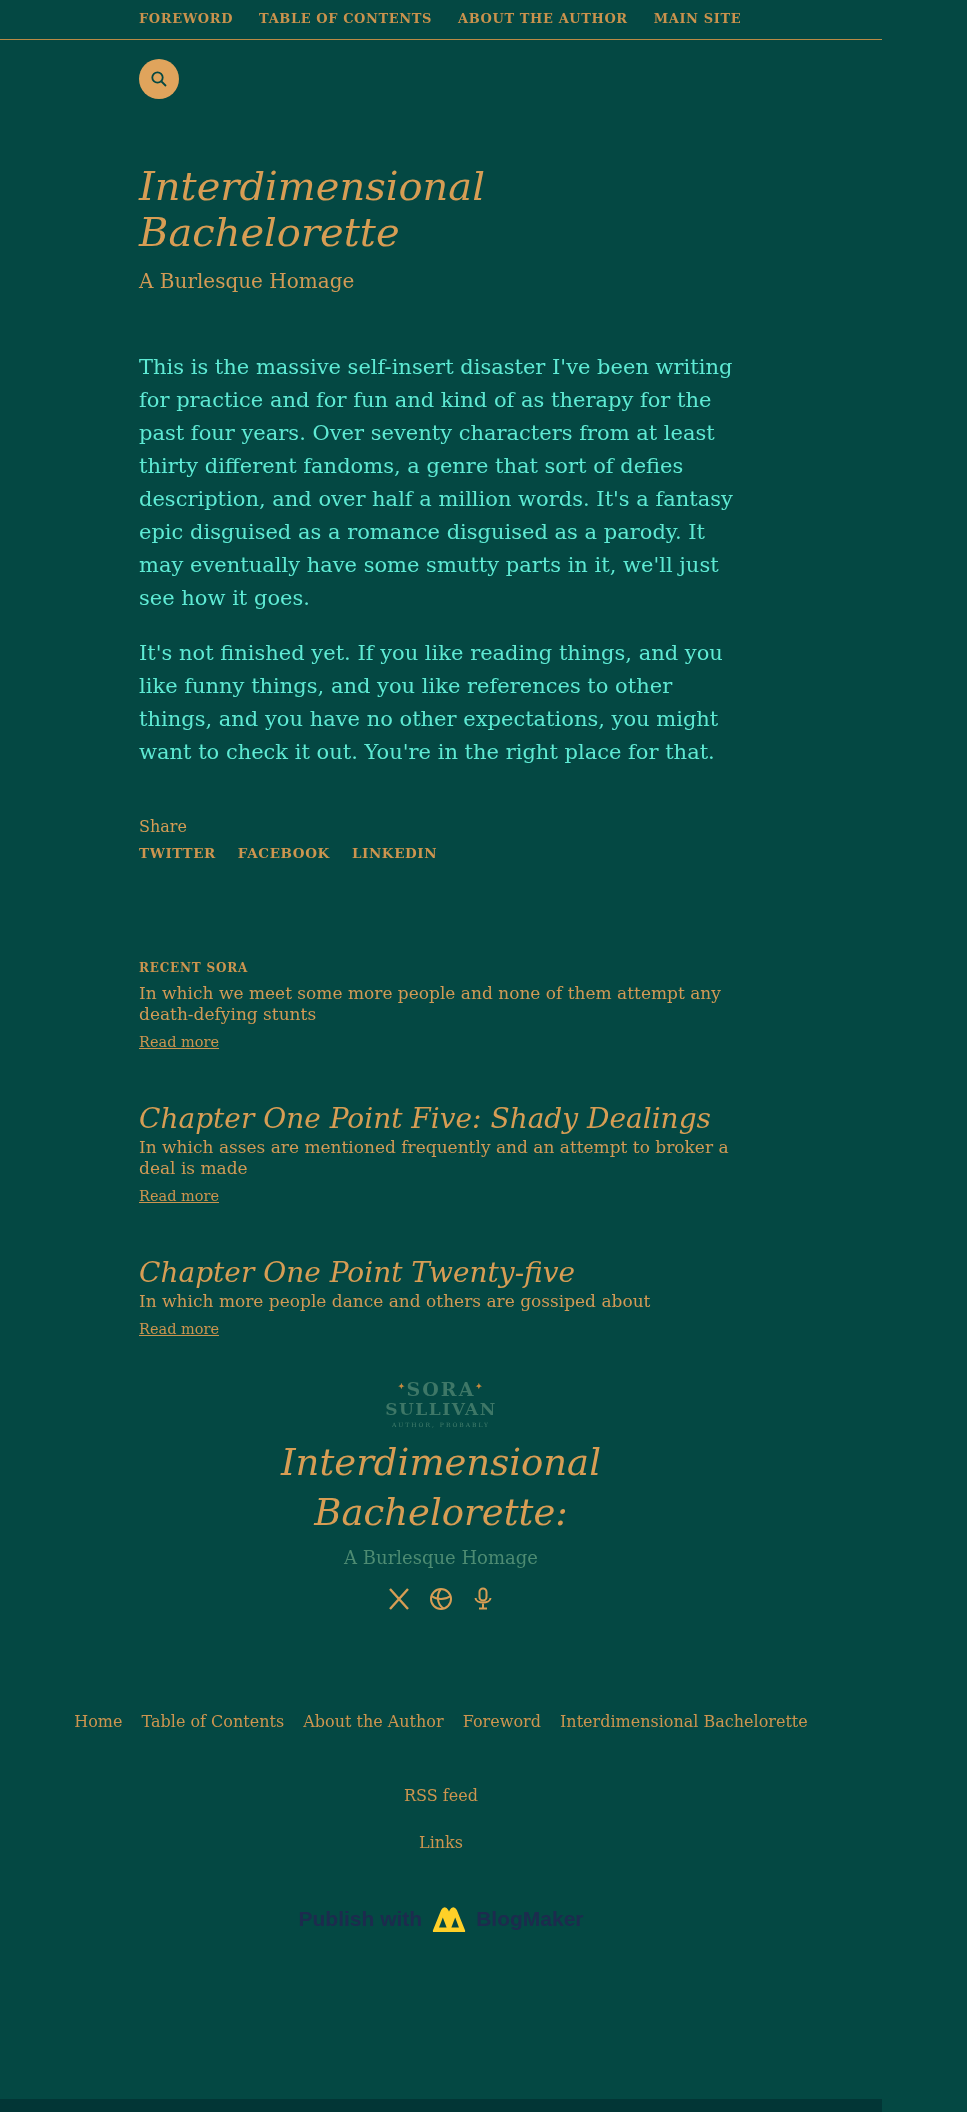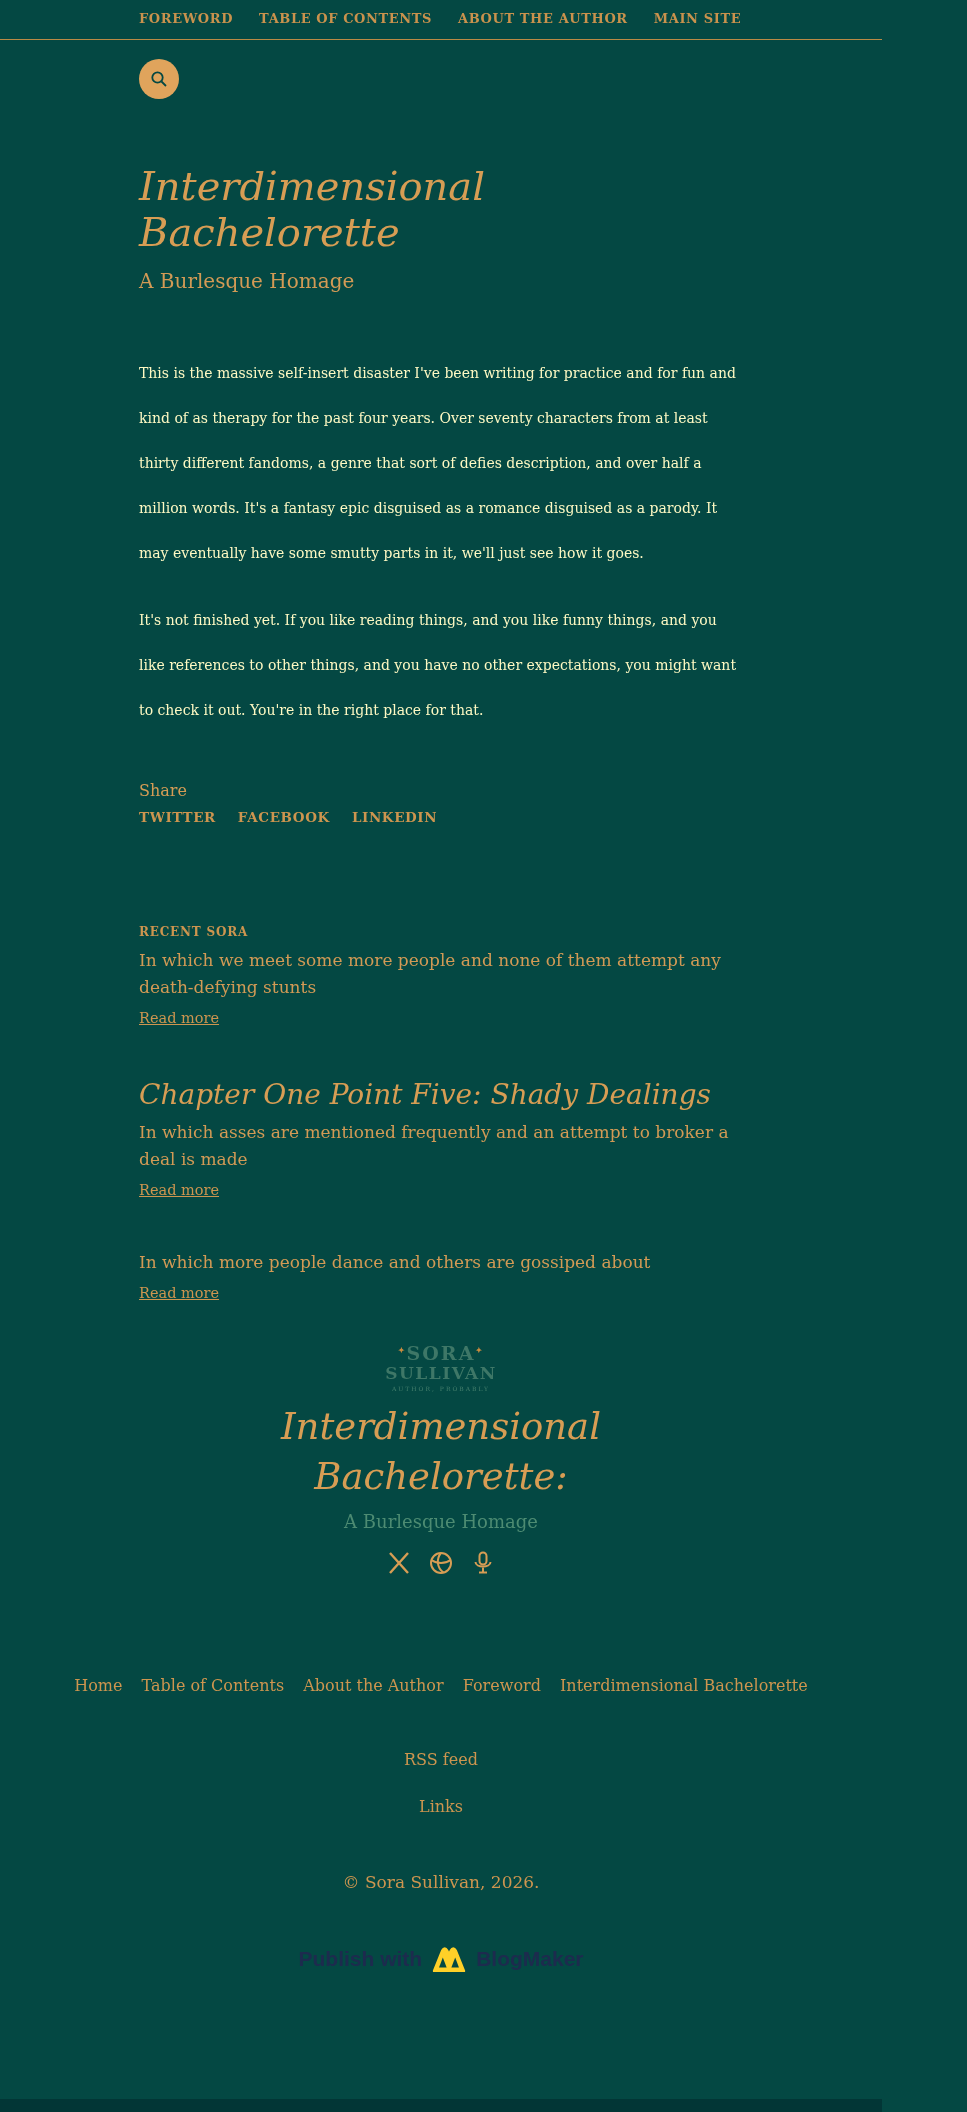--- a/index.html
+++ b/index.html
@@ -24,36 +24,36 @@
   .search-btn {
     margin-top:19px; width:40px; height:40px; border-radius:50%;
     background:#e0a45c; border:none; cursor:pointer;
     display:flex; align-items:center; justify-content:center;
   }
   .search-btn svg { display:block; }
 
   
   .art-title { margin-top:64px; font-size:40px; font-style:italic; font-weight:normal; color:#d79d54; }
   .art-subtitle { margin-top:14px; font-size:20px; font-weight:normal; color:#d29a55; }
-  .body-p { margin-top:22px; font-size:14px; line-height:45px; color:#fef9c3; }
+  .body-p { margin-top:22px; font-size:21px; line-height:33px; color:#5eead4; }
   .body-p.first { margin-top:58px; }
 
   .share-label { margin-top:48px; font-size:16px; }
   .share-links { margin-top:9px; display:flex; gap:22px;text-align:right; }
   .share-links a {
     color:#cd954f; text-decoration:none; font-size:13.5px;
     letter-spacing:0.6px; font-weight:bold;
   }
 
   
   .recent-heading { margin-top:100px; font-size:12px; letter-spacing:0.8px; font-weight:bold; color:#cd954f; }
   .post { margin-top:8px; }
   .post + .post { margin-top:50px; }
   .post-title { font-size:28px; font-style:italic; font-weight:normal; color:#d79d54; line-height:36px; }
-  .post-desc { margin-top:6px; font-size:17px; line-height:27px; color:#d29a55; max-width:590px; }
+  .post-desc { font-size:17px; line-height:21px; color:#d29a55; max-width:590px; }
   .read-more { display:inline-block; margin-top:9px; font-size:14.5px; color:#cd954f; text-decoration:underline; }
 
   
   footer { text-align:center; }
   .site-logo { margin-top:42px; color:#3e7767; line-height:1; }
   .logo-line1 { font-size:19px; letter-spacing:2px; font-weight:bold; }
   .logo-line2 { font-size:17px; letter-spacing:1.5px; font-weight:bold; margin-top:2px; }
   .logo-tagline { font-size:6px; letter-spacing:2px; margin-top:4px; color:#46806e; }
   .sparkle { color:#c98b3f; font-size:8px; vertical-align:super; }
 
@@ -127,20 +127,21 @@
         <a class="read-more" href="#">Read more</a>
       </article>
 
       <article class="post">
         <h2 class="post-title">Chapter One Point Five: Shady Dealings</h2>
         <p class="post-desc">In which asses are mentioned frequently and an attempt to broker a deal is made</p>
         <a class="read-more" href="#">Read more</a>
       </article>
 
       <article class="post">
+        <h2 class="post-title">Chapter One Point Twenty-five</h2>
         <p class="post-desc">In which more people dance and others are gossiped about</p>
         <a class="read-more" href="#">Read more</a>
       </article>
     </section>
   </div>
 
   <footer>
     <div class="site-logo">
       <div class="logo-line1"><span class="sparkle">✦</span><span>SORA</span><span class="sparkle">✦</span></div>
       <div class="logo-line2">SULLIVAN</div>
@@ -182,21 +183,20 @@
     </div>
 
     <div class="footer-links rss">
       <a href="#">RSS feed</a>
     </div>
 
     <div class="footer-links links-single">
       <a href="#">Links</a>
     </div>
 
-    <div class="copyright">© Sora Sullivan, 2026.</div>
 
     <div class="publish-badge">
       <span>Publish with</span>
       <svg width="38" height="26" viewBox="0 0 40 27">
         <path d="M5,26 L13.5,5 Q15.5,1.5 17.5,5 L20,10.5 L22.5,5 Q24.5,1.5 26.5,5 L35,26 Z" fill="#ffd028" stroke="#ffd028" stroke-width="4" stroke-linejoin="round"></path>
         <path d="M9.5,22.5 L13.5,12 L17.5,22.5 Z" fill="#044843"></path>
         <path d="M22.5,22.5 L26.5,12 L30.5,22.5 Z" fill="#044843"></path>
       </svg>
       <span>BlogMaker</span>
     </div>

